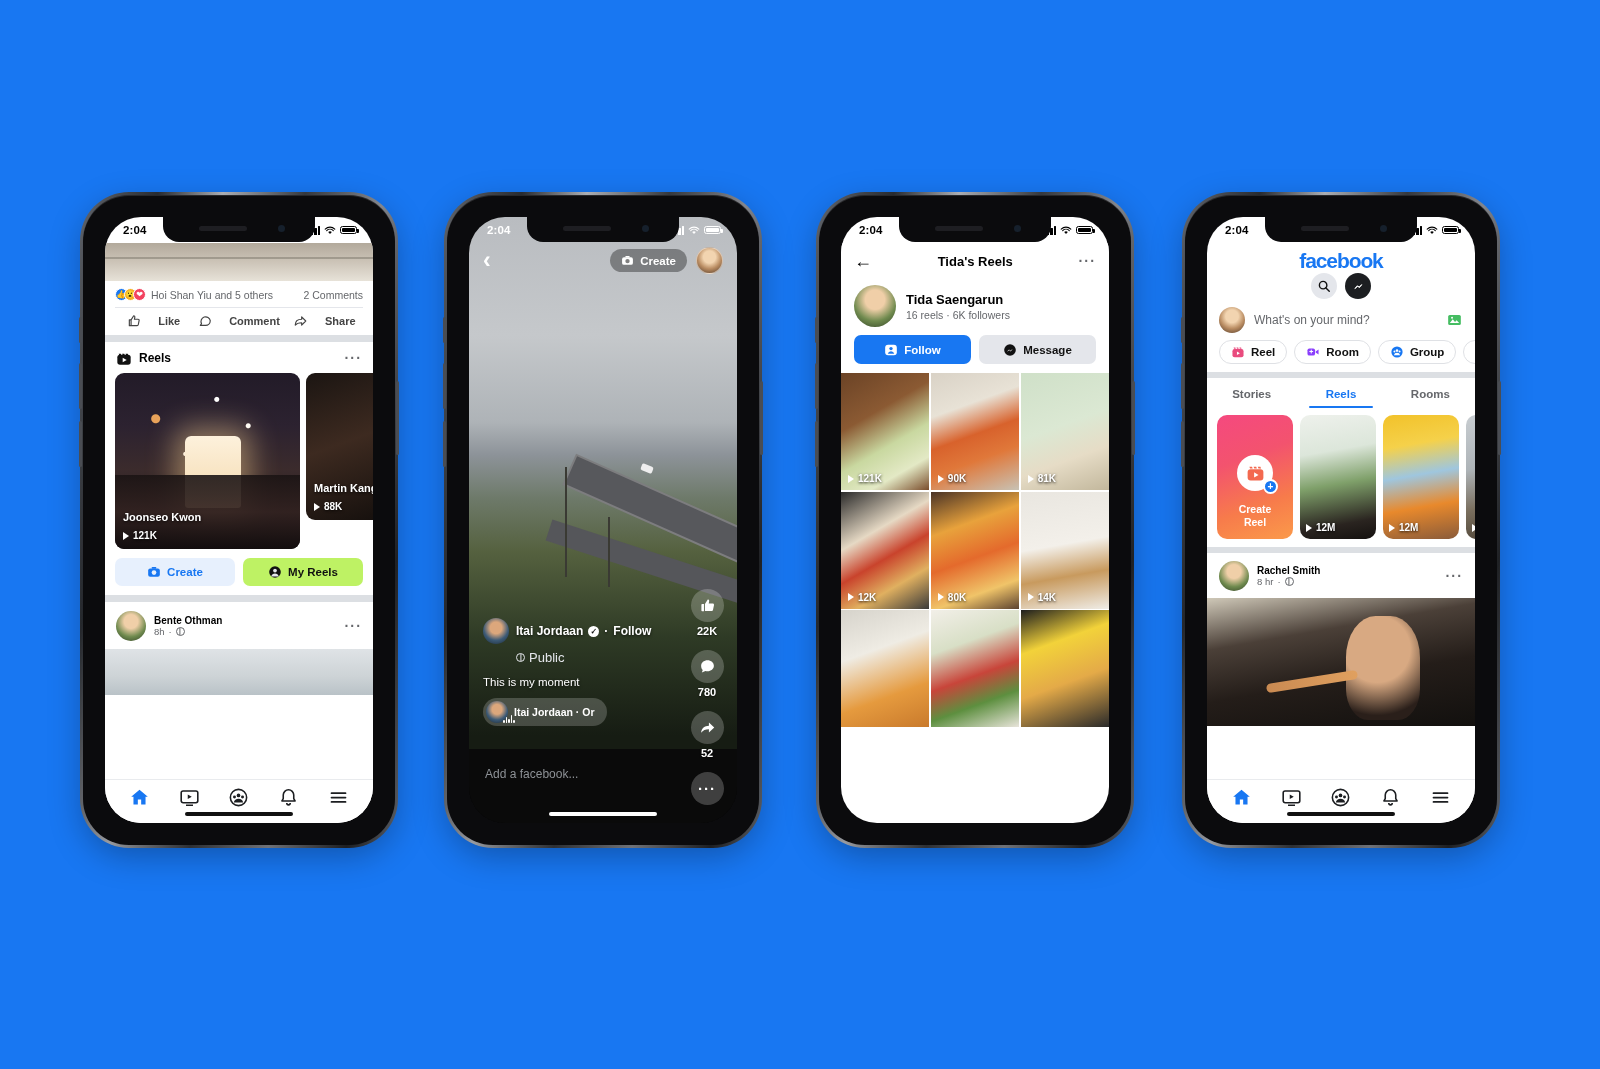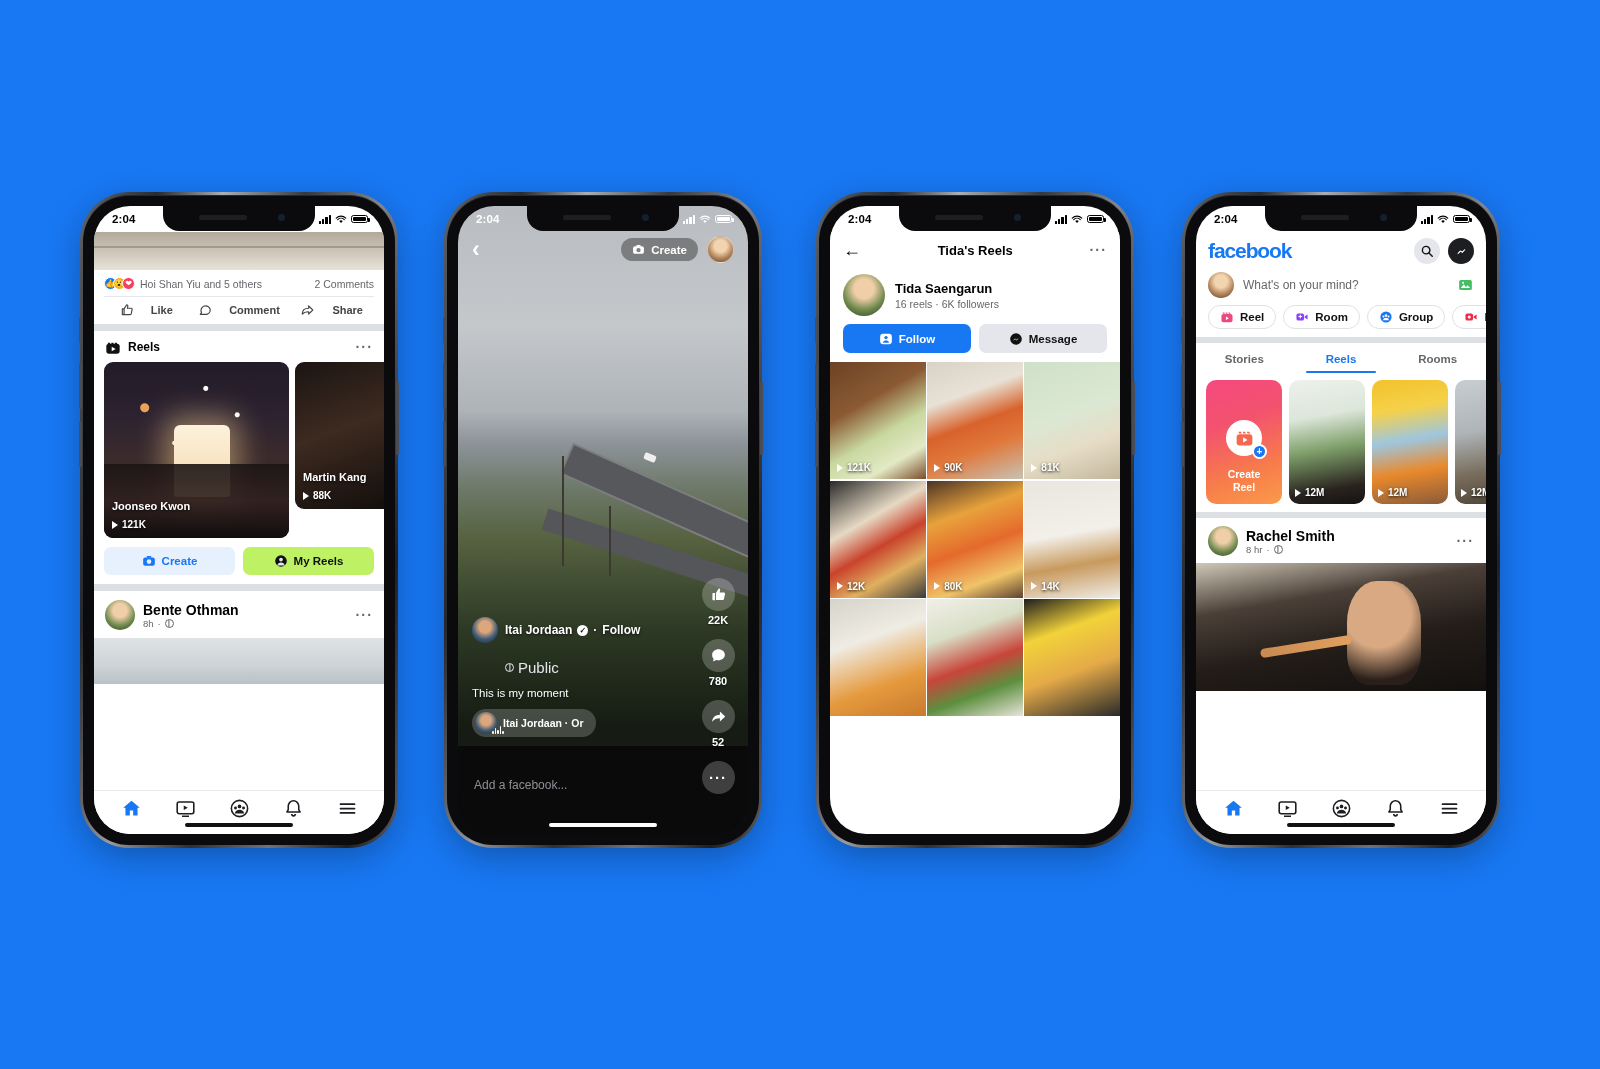--- a/index.html
+++ b/index.html
@@ -11,21 +11,21 @@
   body { background: #1877f2; position: relative; }
 
   .stage { position: absolute; inset: 0; }
 
   
   .phone {
     position: absolute;
     width: 312px; height: 650px;
     border-radius: 46px;
     background: #0b0b0d;
-    padding: 11px;
+    padding: 22px;
     box-shadow: 0 10px 34px rgba(0,0,0,.30), 0 1px 0 rgba(255,255,255,.12) inset;
   }
   .phone::before { 
     content: ""; position: absolute; inset: -3px;
     border-radius: 49px;
     background: linear-gradient(100deg,#6b6f76,#2c2f34 18%,#b9bcc2 33%,#3a3d42 52%,#8d9097 70%,#25272b 88%,#6b6f76);
     z-index: -1;
   }
   .btn-side {
     position: absolute; width: 3px; background: #4a4d53; border-radius: 2px;
@@ -106,21 +106,21 @@
   .play-tri { width:0;height:0;border-left:6px solid #fff;border-top:4px solid transparent;border-bottom:4px solid transparent; }
 
   .reel-btns { display: flex; gap: 8px; padding: 9px 10px 9px; }
   .rbtn { flex: 1; height: 28px; border-radius: 7px; display: flex; align-items: center; justify-content: center;
           gap: 6px; font-size: 11.5px; font-weight: bold; }
   .rbtn.create { background: #e7f0fd; color: #1877f2; }
   .rbtn.mine { background: #bef264; color: #111; }
 
   .post-hdr { display:flex; align-items:center; gap:8px; padding: 9px 11px 8px; }
   .avatar { border-radius: 50%; flex: 0 0 auto; overflow:hidden; position:relative; }
-  .post-name { font-size: 14px; font-weight: bold; }
+  .post-name { font-size: 10px; font-weight: bold; }
   .post-sub { font-size: 9.5px; color: #65676b; display:flex; align-items:center; gap:4px; }
   .globe { width:9px;height:9px;border-radius:50%;border:1.2px solid #65676b; position:relative; display:inline-block }
   .globe::after{content:"";position:absolute;left:50%;top:0;bottom:0;width:1.2px;background:#65676b;transform:translateX(-50%)}
 
   .tabbar { position:absolute; bottom:0; left:0; right:0; height:44px; background:#fff;
             display:flex; align-items:center; justify-content:space-around; padding: 0 10px 8px; z-index:30;
             border-top: 1px solid #e9ebee; }
 
   
   .p2-bg { position:absolute; inset:0; background:#0a0a0a; }
@@ -142,21 +142,21 @@
   .p2-rail { position:absolute; right:12px; top:372px; width:36px; z-index:26;
              display:flex; flex-direction:column; align-items:center; gap:3px; }
   .rail-btn { width:33px; height:33px; border-radius:50%; background: rgba(255,255,255,.22);
               display:flex; align-items:center; justify-content:center; }
   .rail-num { color:#fff; font-size:11px; font-weight:bold; margin-bottom:10px; text-shadow:0 1px 2px rgba(0,0,0,.6); }
   .p2-info { position:absolute; left:14px; bottom:96px; z-index:26; width: 200px; }
   .p2-user { display:flex; align-items:center; gap:7px; }
   .p2-uname { color:#fff; font-size:12px; font-weight:bold; text-shadow:0 1px 3px rgba(0,0,0,.7); }
   .verif { width:11px;height:11px;border-radius:50%;background:#fff;display:inline-flex;align-items:center;justify-content:center;
            font-size:8px;color:#111;font-weight:bold }
-  .p2-pub { display:flex; align-items:center; gap:4px; color:#e4e6eb; font-size:15px; margin-top:16px; }
+  .p2-pub { display:flex; align-items:center; gap:4px; color:#e4e6eb; font-size:13px; margin-top:6px; }
   .globe-w { width:9px;height:9px;border-radius:50%;border:1.2px solid #e4e6eb;position:relative;display:inline-block }
   .globe-w::after{content:"";position:absolute;left:50%;top:0;bottom:0;width:1.2px;background:#e4e6eb;transform:translateX(-50%)}
   .p2-caption { color:#fff; font-size:11.5px; margin-top:11px; text-shadow:0 1px 3px rgba(0,0,0,.7); }
   .audio-pill { margin-top:10px; display:inline-flex; align-items:center; gap:6px; background: rgba(255,255,255,.20);
                 border-radius:14px; padding:3px 12px 3px 3px; max-width: 140px; overflow:hidden; }
   .audio-pill span { color:#fff; font-size:10.5px; font-weight:bold; white-space:nowrap; }
   .wave { position:absolute; left:20px; bottom:3px; display:flex; align-items:flex-end; gap:1px; height:8px; }
   .wave i { width:1.6px; background:#fff; display:block; border-radius:1px; }
   .p2-commentbar { position:absolute; bottom:0; left:0; right:0; height:74px; background:#0a0a0a; z-index:24; }
   .p2-commentbar .ph { position:absolute; left:16px; top:18px; color:#8d9196; font-size:12px; }
@@ -174,21 +174,21 @@
            font-size:11.5px; font-weight:bold; }
   .p3btn.follow { background:#1877f2; color:#fff; }
   .p3btn.msg { background:#e4e6eb; color:#111; }
   .grid3 { display:grid; grid-template-columns: repeat(3, 1fr); gap: 1.5px; }
   .gcell { position: relative; height: 117px; overflow:hidden; }
   .gplays { position:absolute; left:7px; bottom:6px; color:#fff; font-size:10px; font-weight:bold;
             display:flex; align-items:center; gap:4px; text-shadow:0 1px 3px rgba(0,0,0,.85); }
 
   
   .fb-logo { font-size: 21px; font-weight: bold; color:#1877f2; letter-spacing:-1.1px; }
-  .p4-hdr { display:flex; align-items:center; justify-content:space-between; padding: 4px 12px 3px; }
+  .p4-hdr { display:flex; align-items:center; justify-content:space-between; padding: 4px 12px 3px; flex-direction: column; }
   .circ-btn { width:26px;height:26px;border-radius:50%;background:#e4e6eb;display:flex;align-items:center;justify-content:center; }
   .circ-btn.dark { background:#1c1e21; }
   .composer { display:flex; align-items:center; gap:9px; padding: 5px 12px 7px; }
   .composer .ph { flex:1; color:#65676b; font-size:12px; }
   .chips { display:flex; gap:7px; padding: 0 12px 8px; overflow:hidden; }
   .chip { display:flex; align-items:center; gap:6px; border:1px solid #dfe1e5; border-radius:16px;
           padding: 4px 11px; font-size:11.5px; font-weight:bold; color:#111; white-space:nowrap; flex:0 0 auto; background:#fff;}
   .p4-tabs { display:flex; border-top:6px solid #dcdfe3; background:#fff; }
   .p4-tab { flex:1; text-align:center; font-size:11.5px; font-weight:bold; color:#65676b; padding: 10px 0 8px;
             position:relative; }

